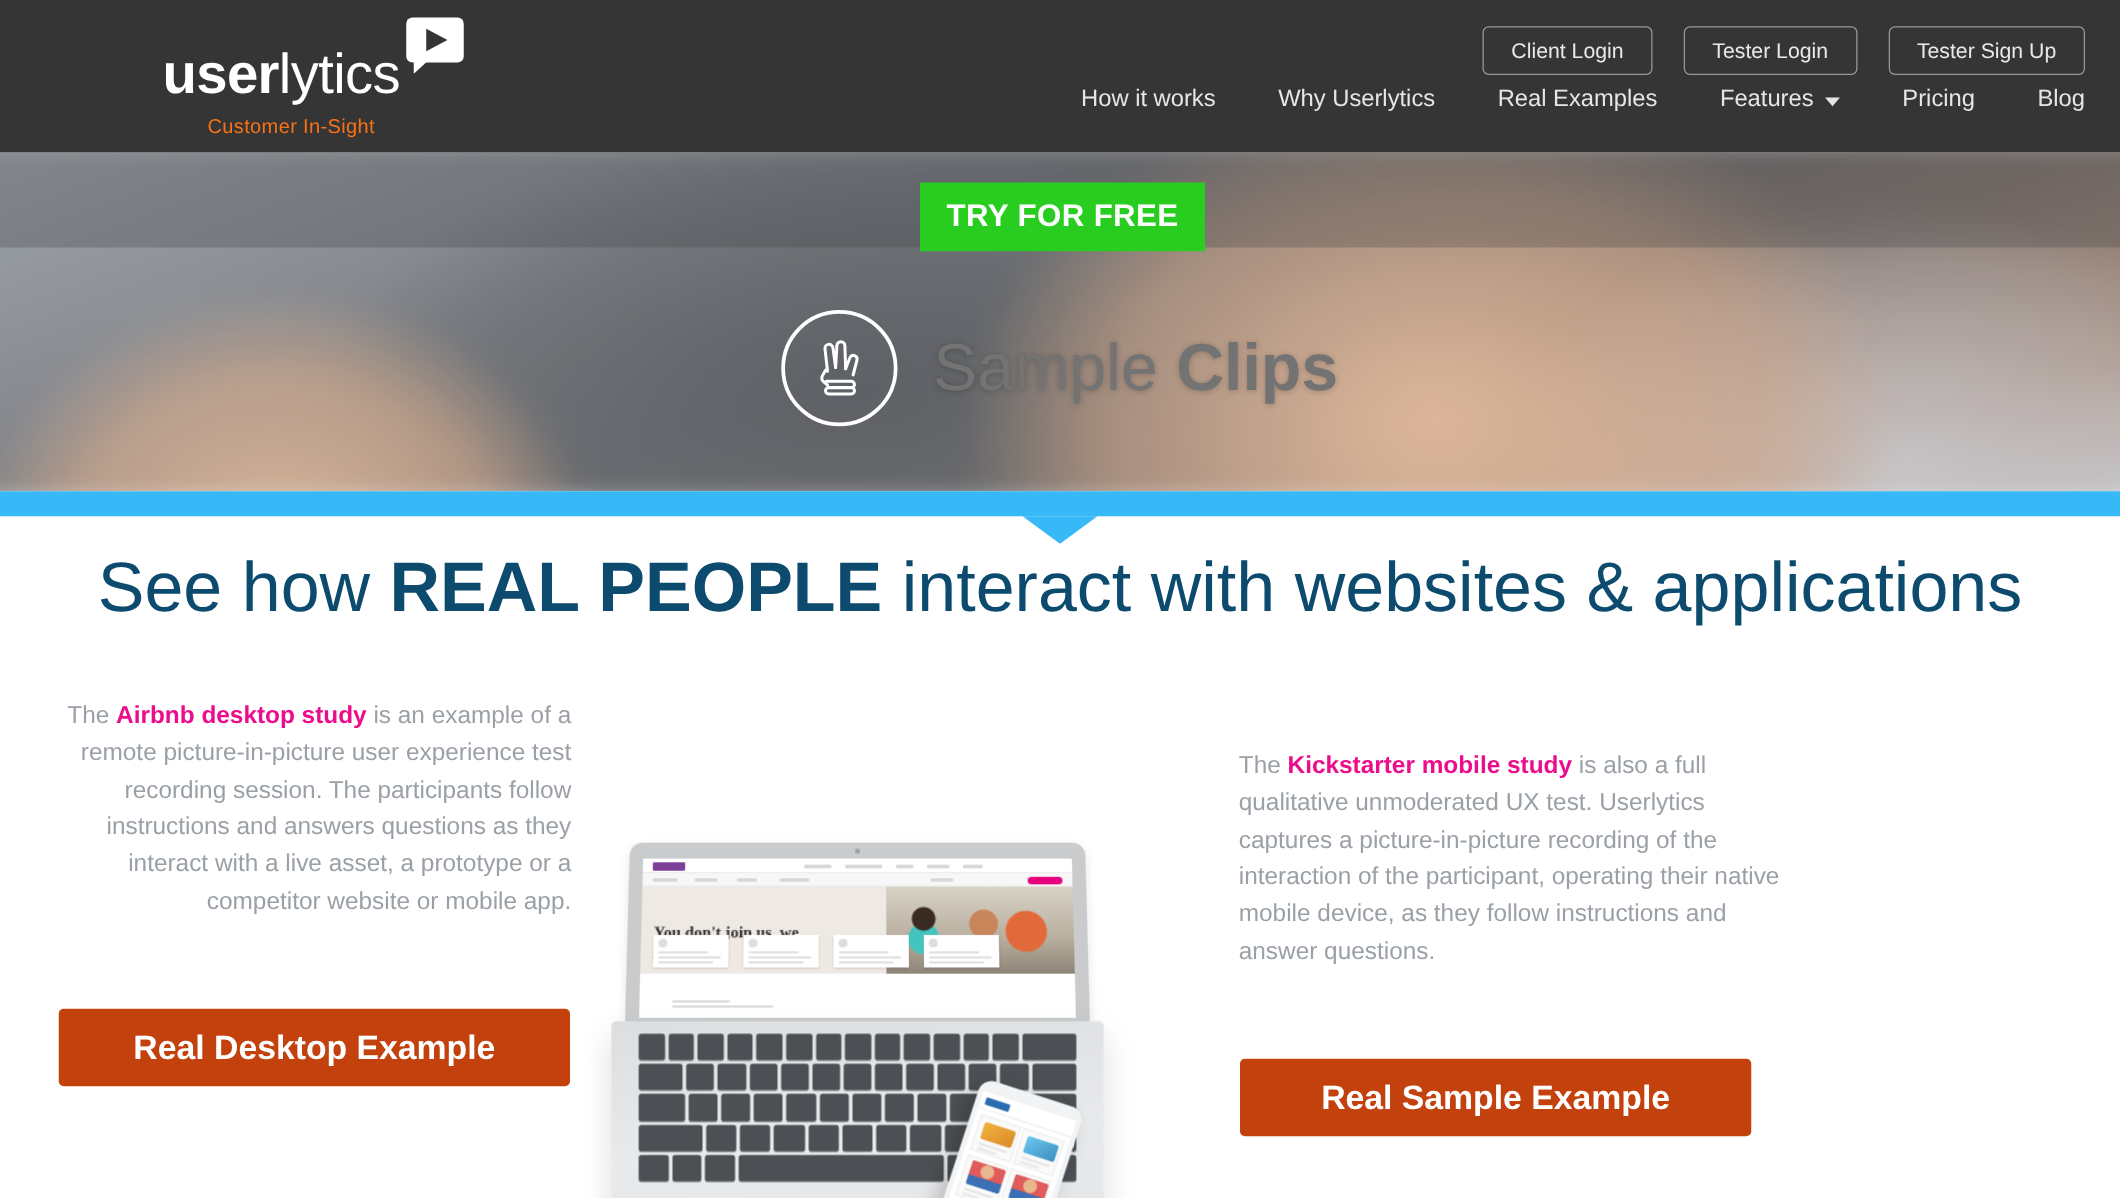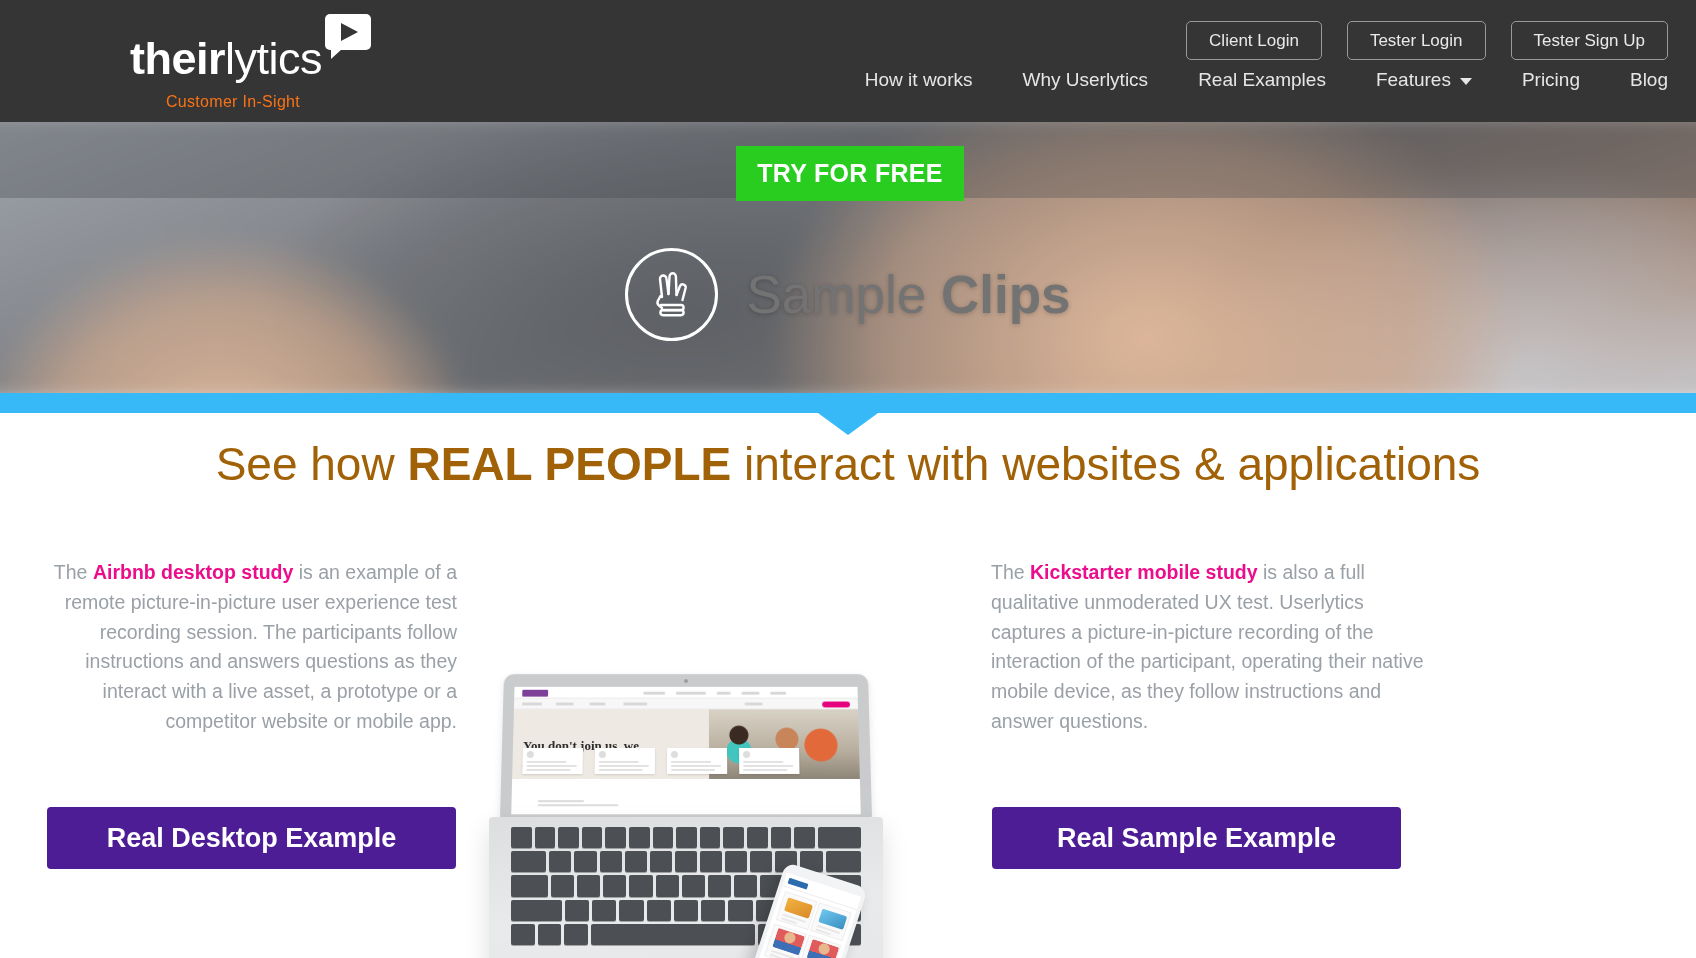--- a/index.html
+++ b/index.html
@@ -136,42 +136,42 @@
     position: absolute; top: 413px; left: 818px;
     width: 0; height: 0;
     border-left: 30px solid transparent; border-right: 30px solid transparent;
     border-top: 22px solid #37b8f7; z-index: 25;
   }
 
   
   .main { position: absolute; top: 413px; left: 0; width: 1696px; height: 545px; background:#fff; }
   .main-heading {
     position: absolute; top: 26px; left: 0; width: 1696px;
-    text-align: center; font-size: 46px; color: #a16207; line-height: 1.1;
+    text-align: center; font-size: 56px; color: #0c4a6e; line-height: 1.1;
   }
   .main-heading .light { font-weight: 300; }
   .main-heading .bold { font-weight: 700; }
 
   .cols {
     position: absolute; top: 145px; left: 0; width: 1448px;
     display: flex; justify-content: center;
   }
   .col { width: 470px; flex: 0 0 auto; }
   .col-left { text-align: right; padding-right: 32px; }
-  .col-right { text-align: left; padding-left: 32px; }
+  .col-right { text-align: left; padding-left: 32px; margin-top: 40px; }
   .col-mid { width: 470px; flex: 0 0 auto; position: relative; }
 
   .body-copy {
     font-size: 19.5px; line-height: 1.53; color: #9aa0a6; font-weight: 400;
   }
   .body-copy .hl { color: #ec0d8c; font-weight: 700; }
 
   .cta {
     display: block; margin-top: 70px; width: 409px; height: 62px;
-    background: #4c1d95; color: #ffffff; border: none; border-radius: 4px;
+    background: #c2410c; color: #ffffff; border: none; border-radius: 4px;
     font-size: 27px; font-weight: 700; cursor: pointer;
     font-family: "Liberation Sans", sans-serif; line-height: 62px;
     text-align: center; padding: 0;
   }
   .col-left .cta { margin-left: auto; margin-right: 1px; }
   .col-right .cta { margin-right: auto; margin-left: 1px; }
 
   
   .devices {
     position: absolute; left: 0; top: 115px; width: 470px; height: 430px;
@@ -251,21 +251,21 @@
 <body>
 
 <div class="page">
 
   <div class="header">
 
     <div class="logo-wrap">
       <div class="logo-bubble">
         <span class="play"></span>
       </div>
-      <div class="logo-text"><span class="b">their</span><span class="l">lytics</span></div>
+      <div class="logo-text"><span class="b">user</span><span class="l">lytics</span></div>
       <div class="logo-tm">™</div>
       <div class="logo-tag">Customer In-Sight</div>
     </div>
 
     <div class="top-buttons">
       <button class="top-btn">Client Login</button>
       <button class="top-btn">Tester Login</button>
       <button class="top-btn">Tester Sign Up</button>
     </div>
 

